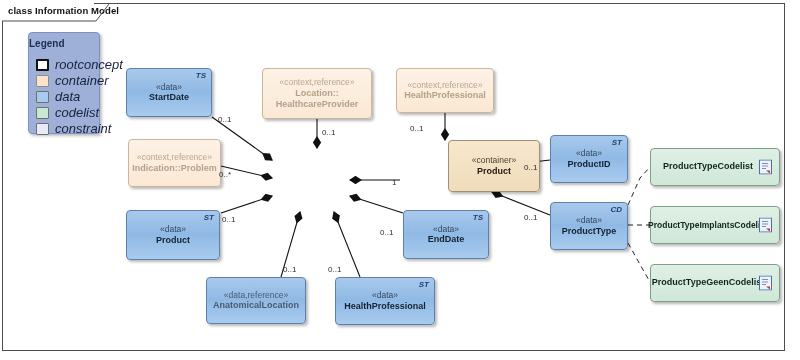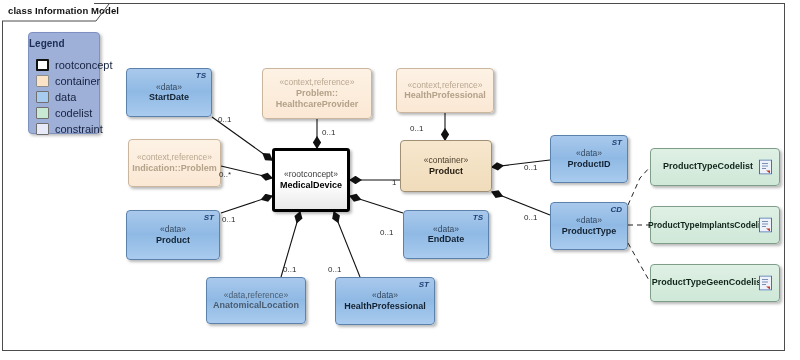--- a/index.html
+++ b/index.html
@@ -34,21 +34,21 @@
           border:1px solid #5b82ad;}
   .t-data .stereo{color:#35485e;}
   .t-data .nm{color:#132232;}
 
   .t-ref{background:linear-gradient(180deg,#fdf2e5 0%,#fbe8d4 100%);
          border:1px solid #c9b69c;}
   .t-ref .stereo{color:#b8a78f;}
   .t-ref .nm{color:#b3a189;font-weight:bold;}
 
   .t-container{background:linear-gradient(180deg,#f7e7cd 0%,#f0dcbb 100%);
-               border:1px solid #a08f74;}
+               border:1px solid #a08f74;margin-left:48px;}
   .t-container .stereo{color:#4a3e2c;}
   .t-container .nm{color:#221a0e;}
 
   .t-root{background:linear-gradient(180deg,#ffffff 0%,#ffffff 55%,#e9e9e9 100%);
           border:3px solid #000000;border-radius:3px;}
   .t-root .stereo{color:#3a3a3a;}
   .t-root .nm{color:#000;}
 
   .t-codelist{background:linear-gradient(180deg,#dff0e4 0%,#cfe8d8 100%);
               border:1px solid #7f9d89;}
@@ -66,21 +66,21 @@
                 font-size:10px;font-weight:bold;color:#1c2c52;}
   .legend-items{position:absolute;top:24px;left:7px;}
   .legend-row{display:flex;align-items:center;height:15px;margin-bottom:1px;}
   .sw{width:13px;height:12px;border:1px solid #555;margin-right:6px;
       box-sizing:border-box;border-radius:1px;}
   .sw.rootconcept{background:#ffffff;border:2px solid #111;}
   .sw.container{background:#fbe3c8;border:1px solid #8d8d8d;}
   .sw.data{background:#a7cbee;border:1px solid #6f6f6f;}
   .sw.codelist{background:#c9e8d4;border:1px solid #6f6f6f;}
   .sw.constraint{background:#e8ebf7;border:1px solid #6f6f6f;}
-  .legend-label{font-size:11px;color:#15213f;white-space:nowrap;}
+  .legend-label{font-size:13px;color:#15213f;white-space:nowrap;font-style:italic;}
 
   
   .mult{position:absolute;font-size:8px;color:#2b2b2b;white-space:nowrap;}
 </style>
 </head>
 <body>
 
 <div id="canvas">
 
   <div class="frame"></div>
@@ -155,38 +155,34 @@
   </div>
 
   <div class="node t-data" style="left:126px;top:68px;width:86px;height:49px;z-index:5">
     <span class="tag">TS</span>
     <span class="stereo">«data»</span>
     <span class="nm">StartDate</span>
   </div>
 
   <div class="node t-ref" style="left:262px;top:68px;width:110px;height:51px;z-index:5">
     <span class="stereo">«context,reference»</span>
-    <span class="nm">Problem::</span>
+    <span class="nm">Location::</span>
     <span class="nm">HealthcareProvider</span>
   </div>
 
   <div class="node t-ref" style="left:396px;top:68px;width:98px;height:45px;z-index:5">
     <span class="stereo">«context,reference»</span>
     <span class="nm">HealthProfessional</span>
   </div>
 
   <div class="node t-ref" style="left:128px;top:139px;width:93px;height:48px;z-index:5">
     <span class="stereo">«context,reference»</span>
     <span class="nm">Indication::Problem</span>
   </div>
 
-  <div class="node t-root" style="left:272px;top:148px;width:78px;height:64px;z-index:6">
-    <span class="stereo">«rootconcept»</span>
-    <span class="nm">MedicalDevice</span>
-  </div>
 
   <div class="node t-container" style="left:400px;top:140px;width:92px;height:52px;z-index:5">
     <span class="stereo">«container»</span>
     <span class="nm">Product</span>
   </div>
 
   <div class="node t-data" style="left:550px;top:135px;width:78px;height:48px;z-index:5">
     <span class="tag">ST</span>
     <span class="stereo">«data»</span>
     <span class="nm">ProductID</span>

